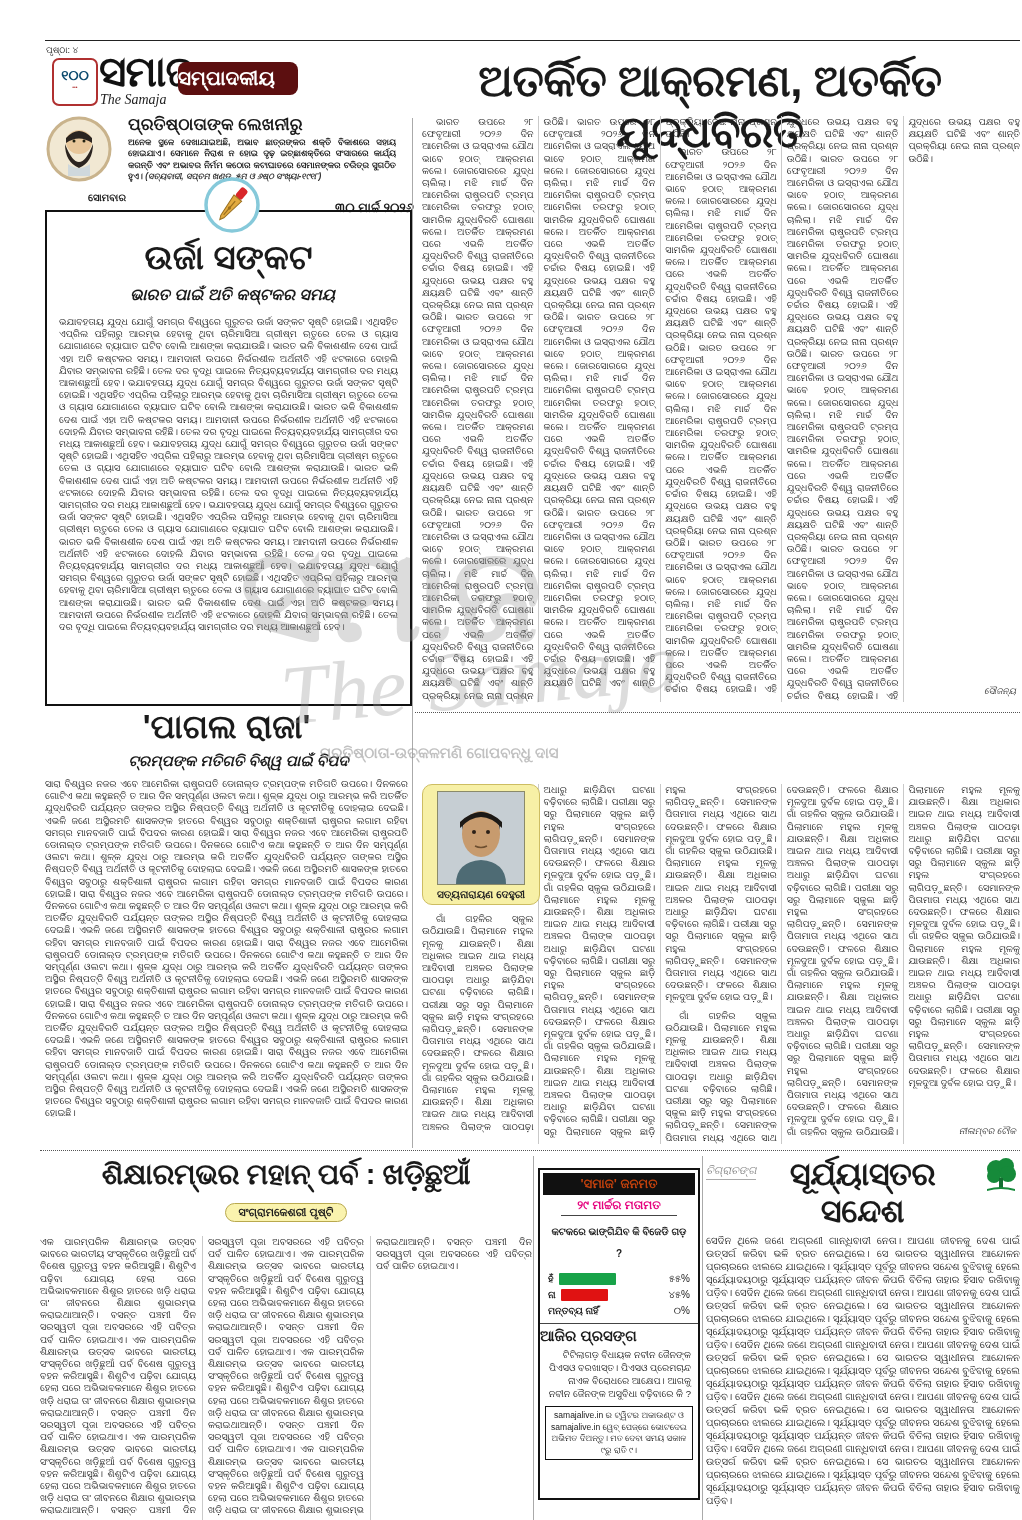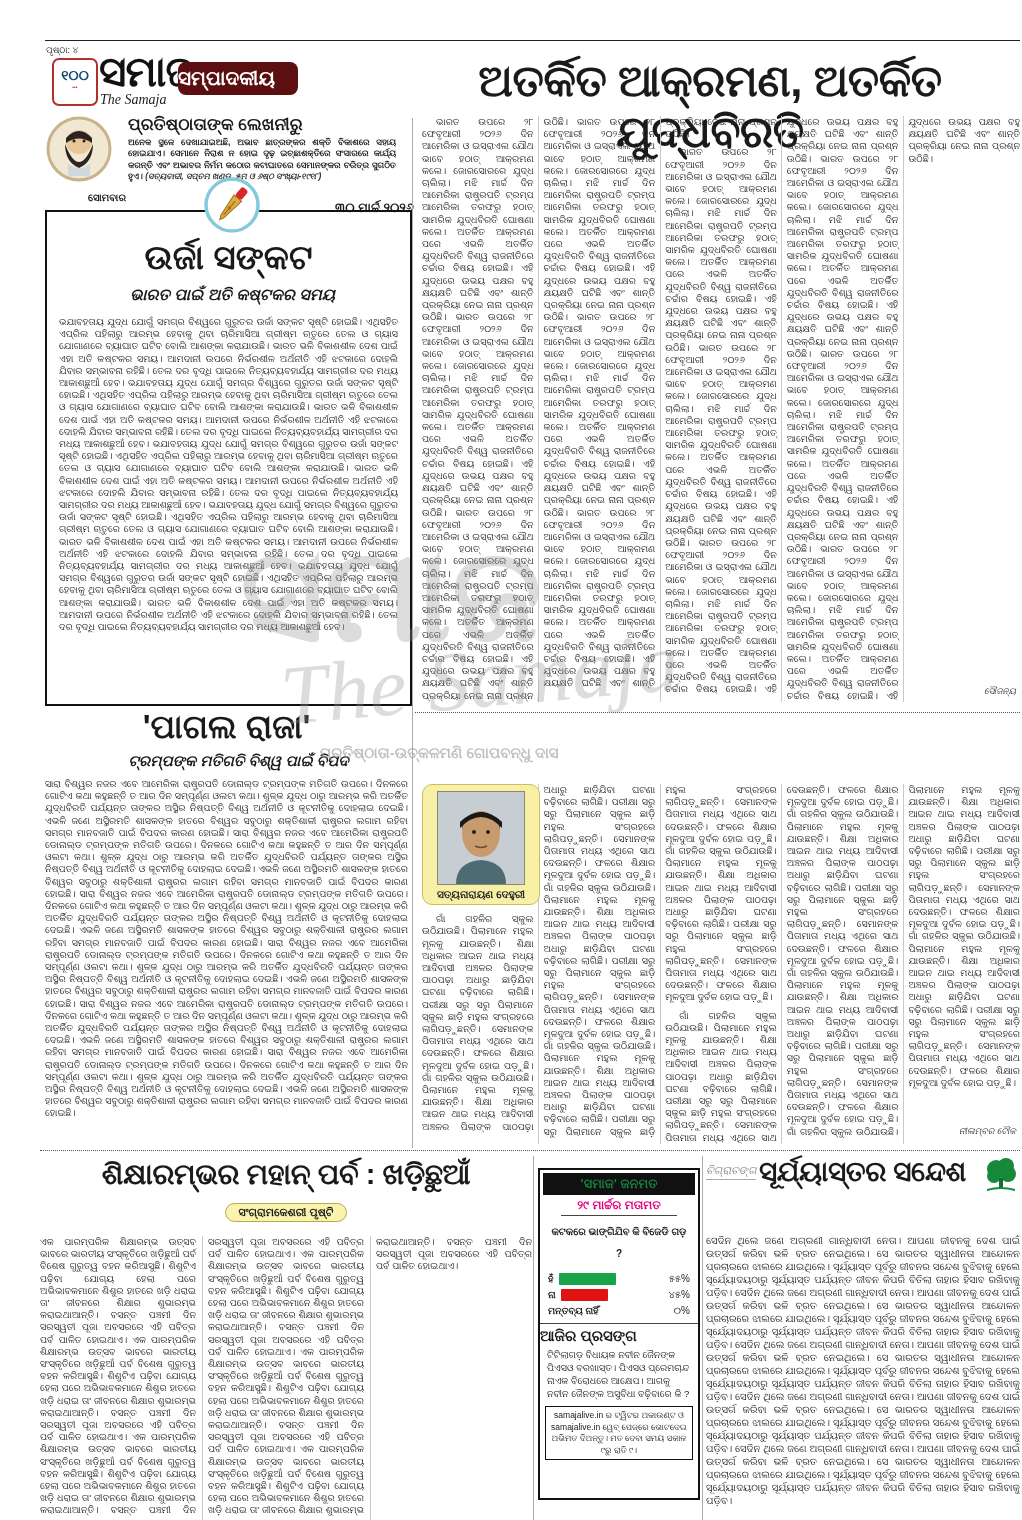--- a/index.html
+++ b/index.html
@@ -19,32 +19,32 @@
   .pill{display:inline-block;background:#faf3ae;border:1px solid #b9a94e;border-radius:10px;
         padding:2px 12px;font-size:11px;font-weight:bold;}
   .author-card{width:104px;background:#f7f0a6;border:1px solid #cdbd62;border-radius:10px;
         padding:6px 6px 3px 6px;margin:0 auto 8px auto;break-inside:avoid;}
   .author-card .ph{background:#fff;border:1px solid #8a8a6a;display:block;margin:0 auto;}
   .author-card .nm{font-size:10.5px;font-weight:bold;text-align:center;padding:3px 0 1px 0;}
   .sign-off{font-style:italic;font-size:9px;color:#333;}
   .wm{pointer-events:none;color:rgba(150,150,150,.33);white-space:nowrap;z-index:5;}
   
   #poll{border:2px solid #111;background:#fff;}
-  #poll .hdr{background:#111;color:#15803d;font-weight:bold;font-size:13px;text-align:center;
+  #poll .hdr{background:#111;color:#c2410c;font-weight:bold;font-size:13px;text-align:center;
              margin:3px;padding:3px 0;}
   #poll .sub{color:#e5007d;font-weight:bold;font-size:12px;text-align:center;margin-top:3px;}
   #poll .u{width:116px;margin:3px auto 0 auto;border-top:1px solid #444;}
   #poll .q{font-size:10px;font-weight:bold;text-align:center;line-height:22px;margin-top:5px;padding:0 8px;}
   .bar-row{display:flex;align-items:center;padding:2px 8px;}
   .bar-row .lbl{font-size:9.5px;font-weight:bold;}
   .bar-row .bar{height:12px;margin-left:5px;border-radius:1px;}
   .bar-row .pct{margin-left:auto;font-size:10px;}
   #poll .today-h{font-size:15px;font-weight:bold;border-top:1px solid #444;
                  margin-top:4px;padding-top:3px;}
-  #poll .today-t{font-size:9.5px;text-align:left;line-height:13px;margin-top:3px;padding:0 7px;}
+  #poll .today-t{font-size:9.5px;text-align:right;line-height:13px;margin-top:3px;padding:0 7px;}
   #poll .foot{border:1.5px solid #111;margin:6px 5px;padding:3px 2px;font-size:8.5px;
               line-height:11.5px;text-align:center;}
 </style>
 </head>
 <body>
 
 <div id="page">
 
   <div class="abs rule-h" style="left:45px;top:40px;width:975px;"></div>
   <div class="abs" style="left:46px;top:45px;font-size:9px;">ପୃଷ୍ଠା: ୪</div>
@@ -159,21 +159,21 @@
         <span class="lbl">ମନ୍ତବ୍ୟ ନାହିଁ</span>
         <span class="pct">୦%</span>
       </div>
     </div>
     <div class="today-h">ଆଜିର ପ୍ରସଙ୍ଗ</div>
     <div class="today-t">ଟିଟିଲାଗଡ଼ ବିଧାୟକ ନବୀନ ଜୈନଙ୍କ ପିଏସଓ ବରଖାସ୍ତ। ପିଏସଓ ପ୍ରେମଚାନ୍ଦ ନାଏକ ବିରୋଧରେ ଆକ୍ଷେପ। ଆଗକୁ ନବୀନ ଜୈନଙ୍କ ଅସୁବିଧା ବଢ଼ିବାରେ କି ?</div>
     <div class="foot">samajalive.in ର ଟ୍ୱିଟର ଅକାଉଣ୍ଟ ଓ samajalive.in ୱେବ୍ ପେଜ୍‌ରେ ଭୋଟଦେଇ ଅଭିମତ ଦିଅନ୍ତୁ। ମତ ଦେବା ସମୟ ସକାଳ ୯ରୁ ରାତି ୯।</div>
   </div>
 
   <div class="abs" style="left:706px;top:1164px;font-size:11px;color:#888;border-bottom:1px solid #aaa;padding-bottom:2px;font-style:italic;">ଚିଗ୍ରାଚଙ୍ଗ</div>
-  <div class="abs center headline-xl" style="left:745px;top:1156px;width:235px;font-size:28px;">ସୂର୍ଯ୍ୟାସ୍ତର ସନ୍ଦେଶ</div>
+  <div class="abs center headline-xl" style="left:745px;top:1156px;width:235px;font-size:32px;">ସୂର୍ଯ୍ୟାସ୍ତର ସନ୍ଦେଶ</div>
   <div class="abs" style="left:983px;top:1156px;width:36px;height:38px;">
     <svg width="36" height="38" viewBox="0 0 36 38">
       <circle cx="13" cy="13" r="9" fill="#168a3a"></circle>
       <circle cx="23" cy="10" r="8" fill="#168a3a"></circle>
       <circle cx="25" cy="18" r="8" fill="#168a3a"></circle>
       <circle cx="11" cy="20" r="7" fill="#168a3a"></circle>
       <rect x="16" y="22" width="4" height="10" fill="#146e31"></rect>
       <path d="M4 33 Q18 29 32 33 L32 35 Q18 31 4 35 Z" fill="#168a3a"></path>
     </svg>
   </div>

